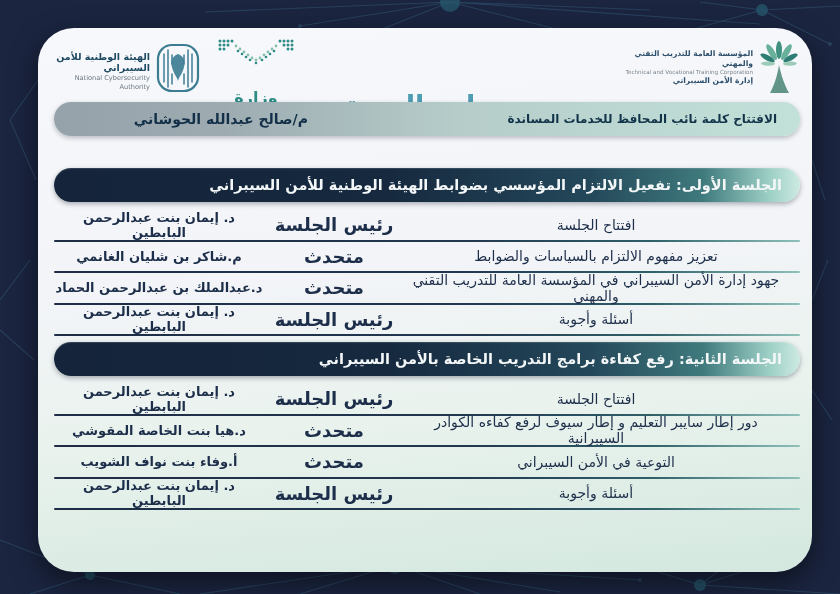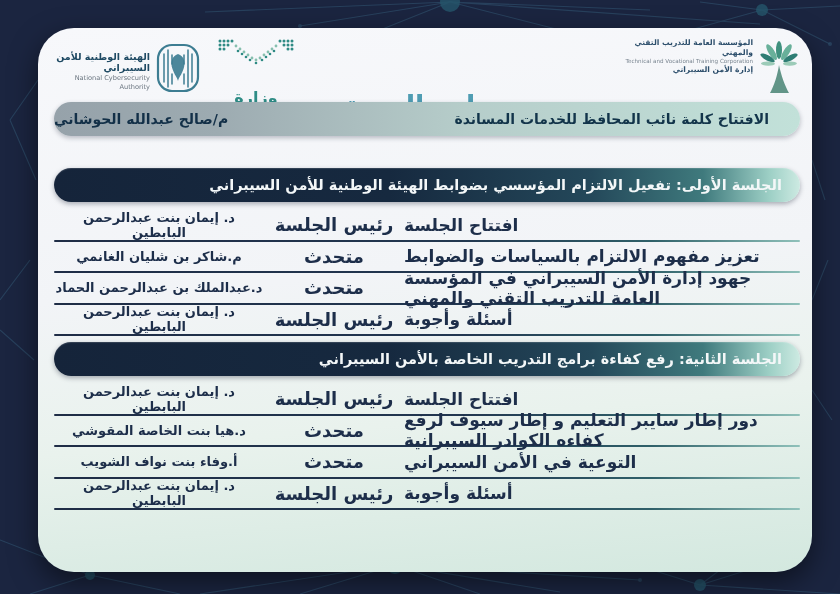--- a/index.html
+++ b/index.html
@@ -25,51 +25,51 @@
   .nca .en{font-size:6.6px;color:#6b7680;line-height:1.3;}
   .moe{position:absolute;left:176px;top:10px;width:84px;text-align:center;}
   .moe .ar{font-size:16px;font-weight:bold;color:#2f8d86;margin-top:18px;}
   .moe .en{font-size:5.6px;color:#a7b0b4;margin-top:1px;}
   .page-title{
     position:absolute;left:296px;top:14px;width:190px;
     text-align:center;font-size:27px;font-weight:bold;color:#4f9db3;
     direction:rtl;
     margin-top:48px;
   }
-  .tvtc{position:absolute;right:12px;top:10px;display:flex;gap:5px;}
+  .tvtc{position:absolute;right:12px;top:10px;display:flex;align-items:center;gap:5px;}
   .tvtc .txt{width:132px;text-align:right;}
   .tvtc .ar1{font-size:7.6px;font-weight:bold;color:#2c4e6b;line-height:1.3;}
   .tvtc .en{font-size:5.6px;color:#7a8691;line-height:1.3;}
   .tvtc .ar2{font-size:7.6px;font-weight:bold;color:#2c4e6b;line-height:1.4;}
   
   .pill{
     position:absolute;left:16px;width:746px;height:34px;border-radius:17px;
     display:flex;align-items:center;direction:rtl;
     box-shadow:0 2px 5px rgba(20,30,50,0.28);
   }
   .opening-pill{
     top:74px;
     background:linear-gradient(to left,#c2e1d9 0%,#b6cdca 45%,#9dabb1 78%,#96a2aa 100%);
   }
-  .opening-pill .topic{flex:1;text-align:right;padding-right:31px;font-size:14px;font-weight:bold;color:#12344a;}
-  .opening-pill .name{width:210px;text-align:left;font-size:14px;font-weight:bold;color:#133048;}
+  .opening-pill .topic{flex:1;text-align:right;padding-right:23px;font-size:12px;font-weight:bold;color:#12344a;}
+  .opening-pill .name{width:210px;text-align:right;font-size:14px;font-weight:bold;color:#133048;margin-left:44px;}
   .session-pill{
     background:linear-gradient(to right,#15243a 0%,#16293f 45%,#24485a 72%,#3f7a7d 87%,#9ed0c6 96%,#cdeae2 100%);
     box-shadow:inset 0 1px 1px rgba(255,255,255,0.14),0 2px 5px rgba(20,30,50,0.35);
   }
   .session-pill .stitle{
     flex:1;text-align:right;padding-right:18px;
     font-size:14.5px;font-weight:bold;color:#f3f7f8;padding-left:40px;
   }
   .s1{top:140px;} .s2{top:314px;}
   
   .rows{position:absolute;left:16px;width:746px;}
   .rows-s1{top:182px;} .rows-s2{top:356px;}
   .row{display:flex;direction:rtl;align-items:center;height:29.5px;}
-  .row .topic{flex:1;text-align:left;padding-right:12px;font-size:17px;font-weight:bold;color:#1d2e4a;}
+  .row .topic{flex:1;text-align:center;padding-right:12px;font-size:14px;font-weight:normal;color:#1d2e4a;}
   .row .role{width:140px;text-align:center;font-size:18px;font-weight:bold;color:#1d2e4a;}
   .row .name{width:210px;text-align:center;font-size:13px;font-weight:bold;color:#1d2e4a;}
   .sep{height:2px;border-radius:1px;
     background:linear-gradient(to right,#1f2d46 0%,#223750 55%,#2f6069 80%,#8fc1ba 100%);}
 </style>
 </head>
 <body>
 
 <div class="page">
 

